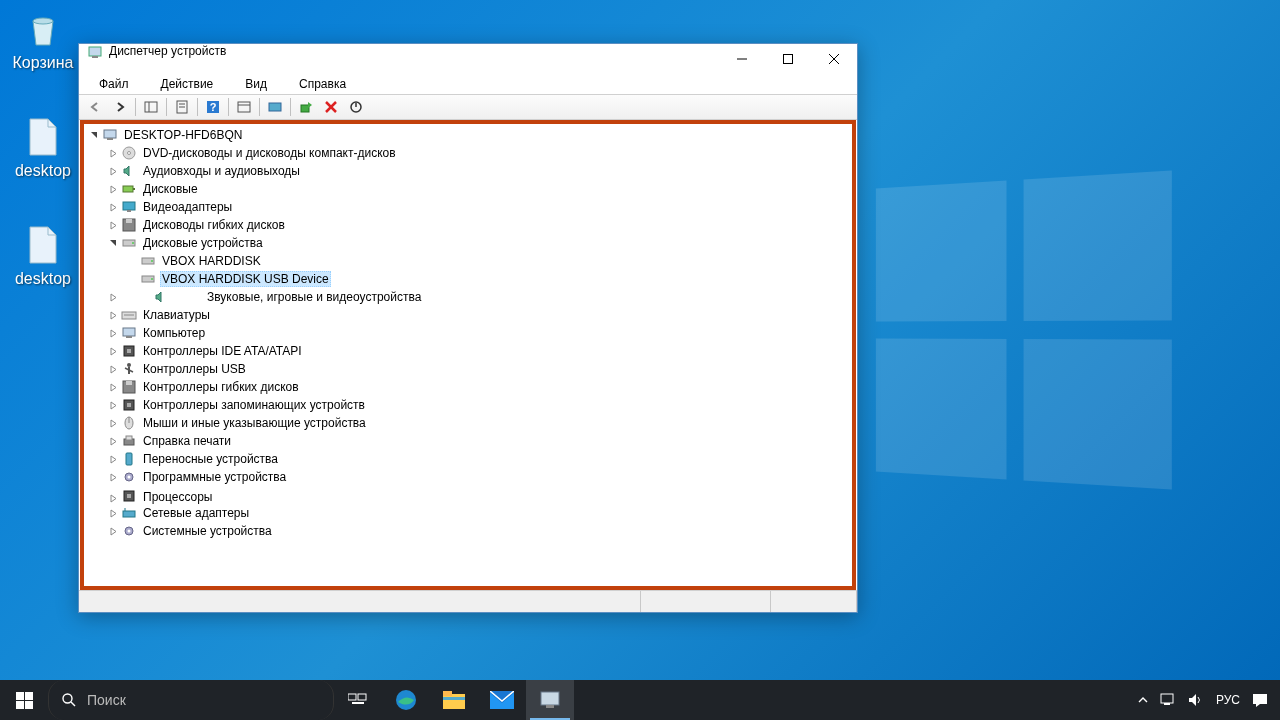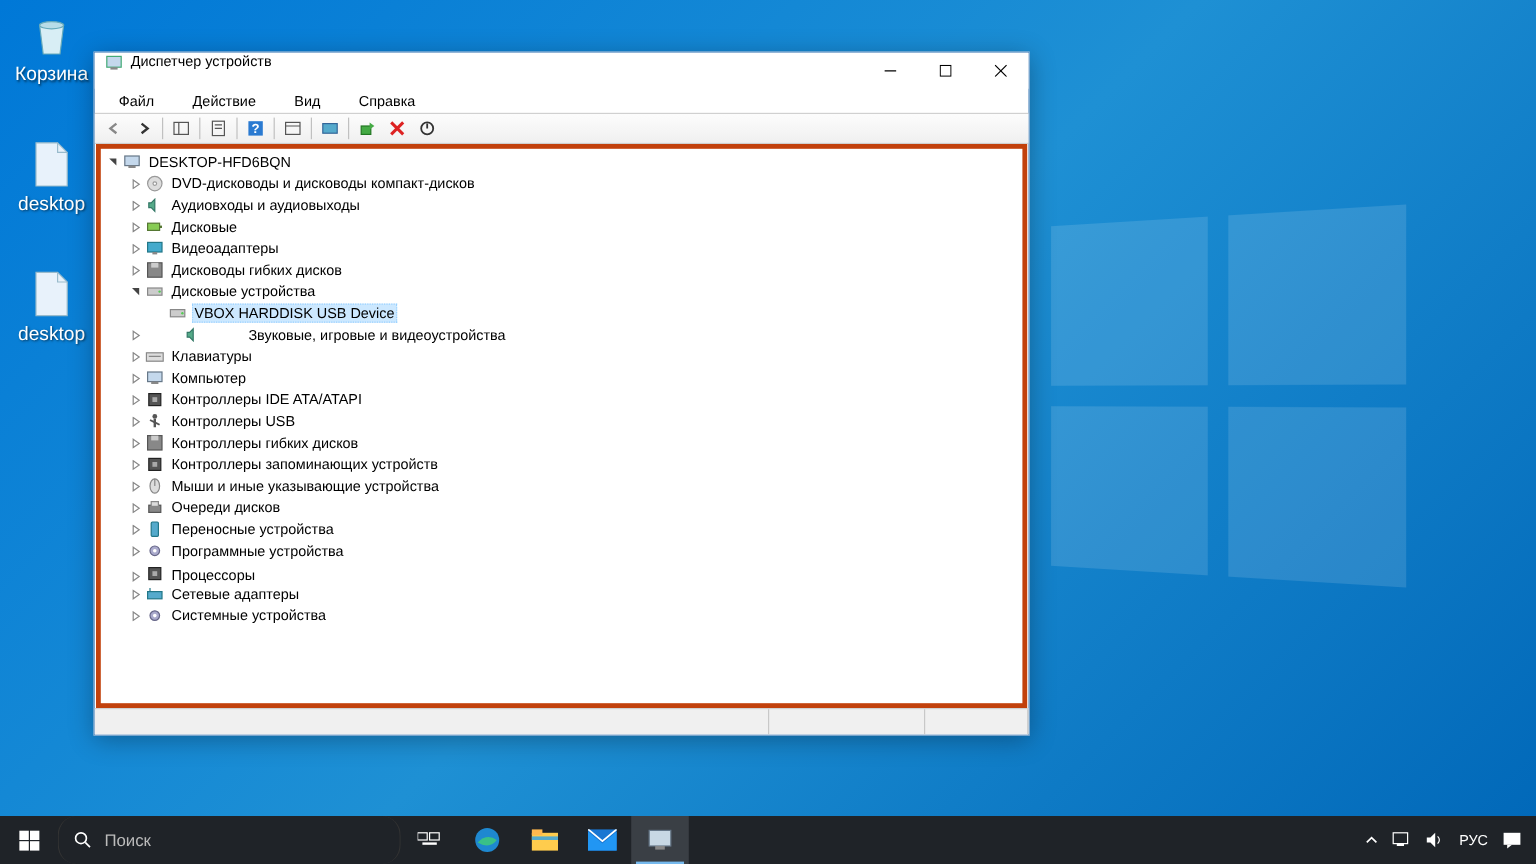--- a/index.html
+++ b/index.html
@@ -289,20 +289,30 @@
         <span class="tree-label">Дисковые устройства</span>
       </div>
       <div class="tree-row" style="padding-left: 42px;">
         <span class="tree-arrow"></span>
         <span class="tree-icon">
           <svg width="16" height="16" viewBox="0 0 16 16">
             <rect x="2" y="5" width="12" height="6" fill="#ccc" stroke="#888"></rect>
             <circle cx="12" cy="8" r="1" fill="#5c5"></circle>
           </svg>
         </span>
+        <span class="tree-label">VBOX HARDDISK</span>
+      </div>
+      <div class="tree-row" style="padding-left: 42px;">
+        <span class="tree-arrow"></span>
+        <span class="tree-icon">
+          <svg width="16" height="16" viewBox="0 0 16 16">
+            <rect x="2" y="5" width="12" height="6" fill="#ccc" stroke="#888"></rect>
+            <circle cx="12" cy="8" r="1" fill="#5c5"></circle>
+          </svg>
+        </span>
         <span class="tree-label selected">VBOX HARDDISK USB Device</span>
       </div>
       <div class="tree-row" style="padding-left: 23px; gap: 32px;">
         <span class="tree-arrow">
           <svg width="9" height="9">
             <path d="M2 1 L7 4.5 L2 8 Z" fill="none" stroke="#888"></path>
           </svg>
         </span>
         <span class="tree-icon">
           <svg width="16" height="16" viewBox="0 0 16 16">
@@ -416,21 +426,21 @@
           <svg width="9" height="9">
             <path d="M2 1 L7 4.5 L2 8 Z" fill="none" stroke="#888"></path>
           </svg>
         </span>
         <span class="tree-icon">
           <svg width="16" height="16" viewBox="0 0 16 16">
             <rect x="3" y="6" width="10" height="6" fill="#888" stroke="#555"></rect>
             <rect x="5" y="3" width="6" height="4" fill="#ddd" stroke="#888"></rect>
           </svg>
         </span>
-        <span class="tree-label">Очереди дисков</span>
+        <span class="tree-label">Справка печати</span>
       </div>
       <div class="tree-row" style="padding-left: 23px;">
         <span class="tree-arrow">
           <svg width="9" height="9">
             <path d="M2 1 L7 4.5 L2 8 Z" fill="none" stroke="#888"></path>
           </svg>
         </span>
         <span class="tree-icon">
           <svg width="16" height="16" viewBox="0 0 16 16">
             <rect x="5" y="2" width="6" height="12" rx="1" fill="#5ac" stroke="#278"></rect>

